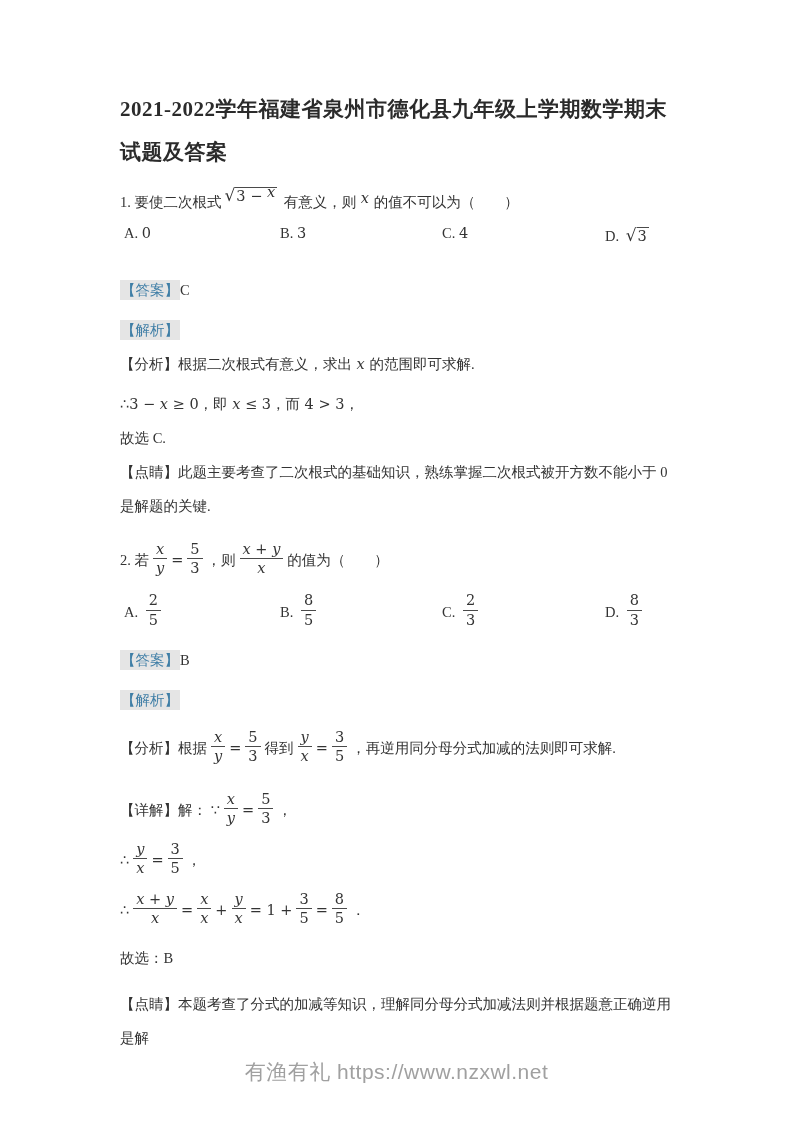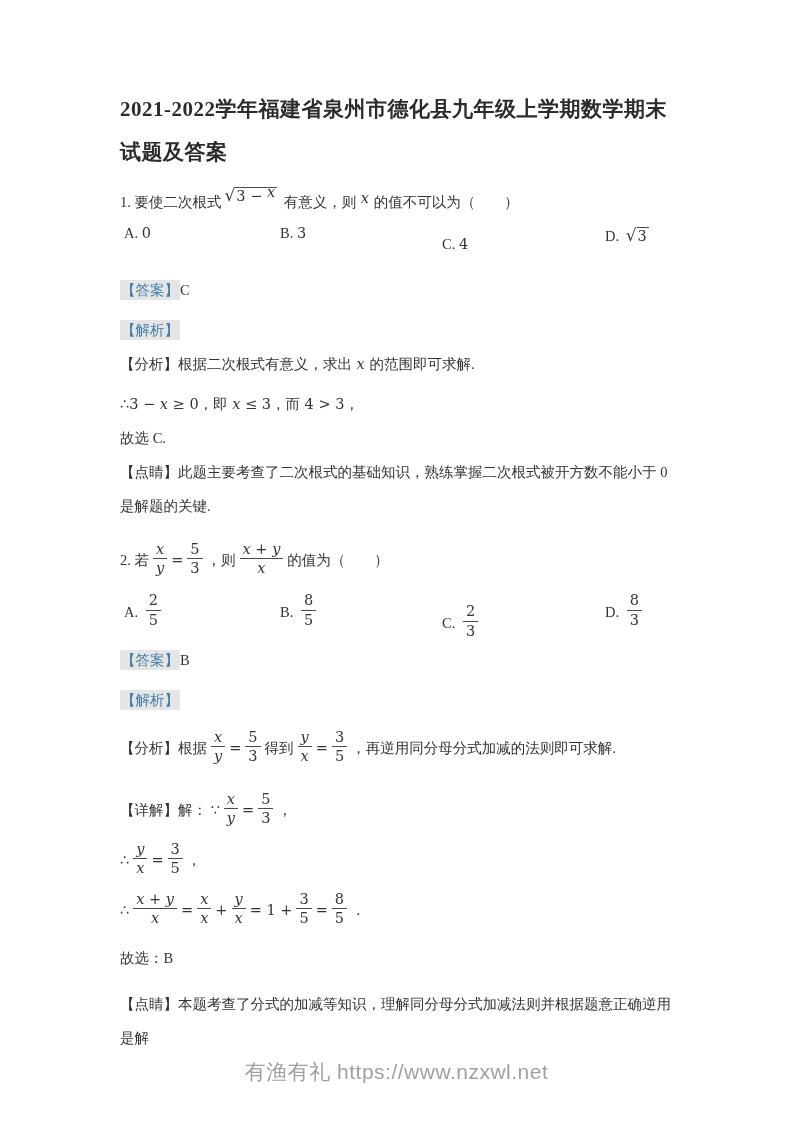--- a/index.html
+++ b/index.html
@@ -48,21 +48,21 @@
   .q-stem { margin-top: 8px; }
   .opt-row {
     position: relative;
     margin-top: 6px;
     height: 38px;
     font-size: 14.5px;
   }
   .opt { position: absolute; top: 0; white-space: nowrap; }
   .opt.oa { left: 4px; }
   .opt.ob { left: 160px; }
-  .opt.oc { left: 322px; margin-top: 11px; }
+  .opt.oc { left: 322px; }
   .opt.od { left: 485px; }
   .opt-row.tall { height: 52px; }
   .opt-row.tall .opt { top: 4px; }
 
   
   .hl {
     color: #3f7ea6;
     background: #e5e5e5;
     padding: 2px 1px;
   }

